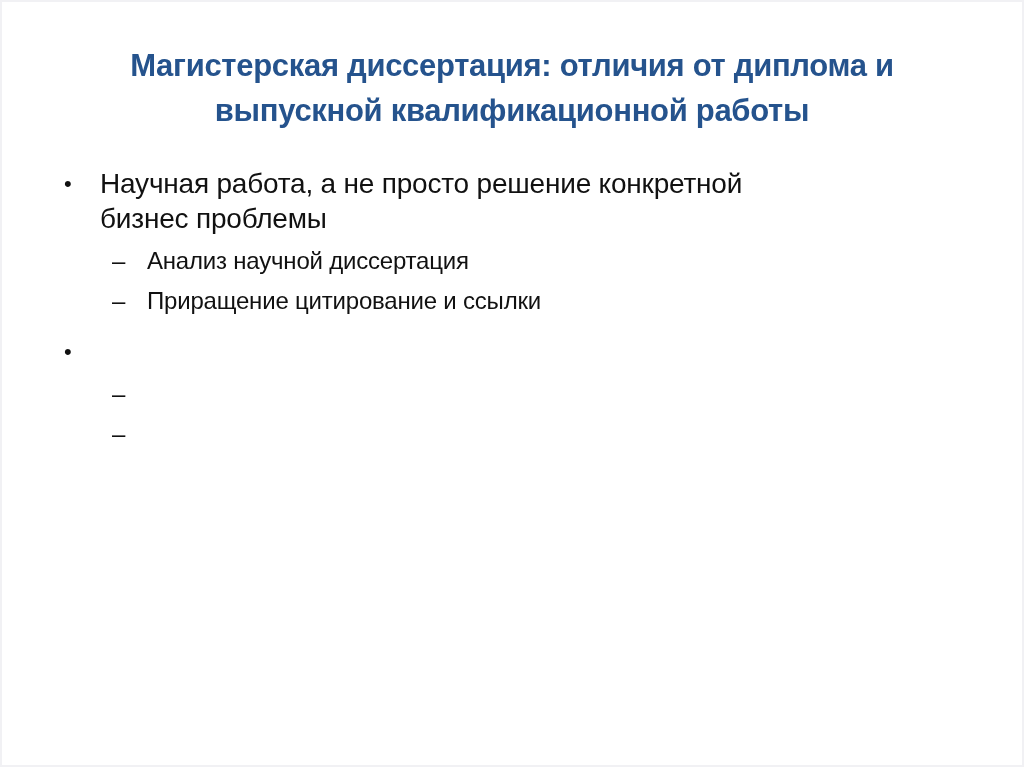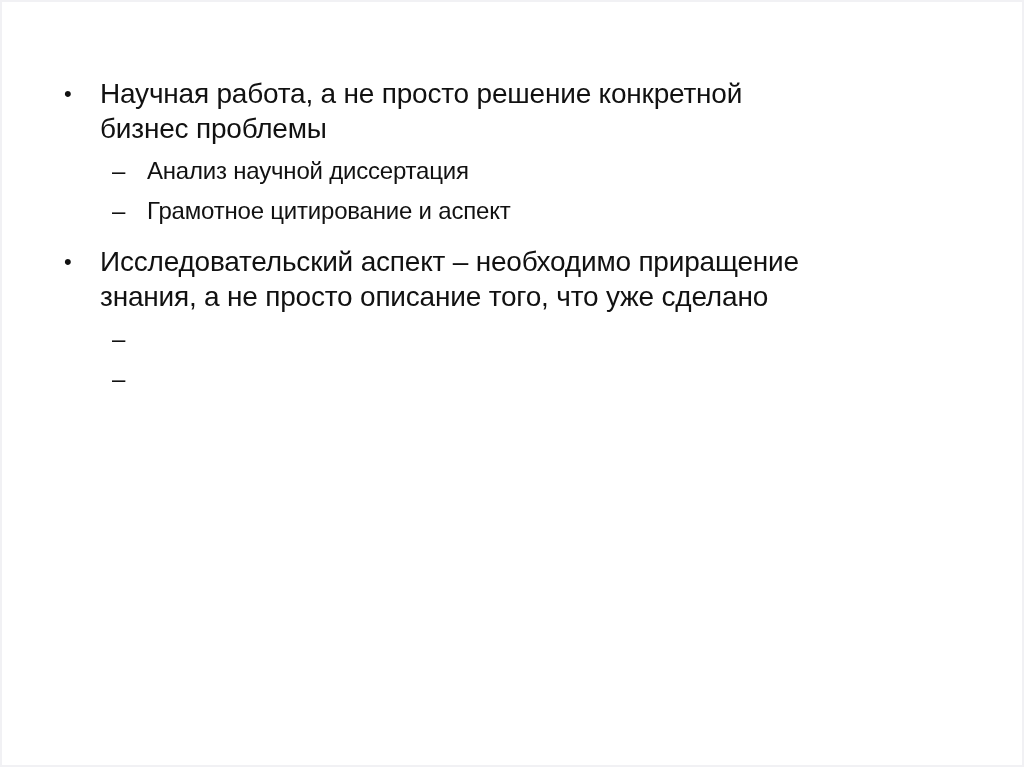--- a/index.html
+++ b/index.html
@@ -64,43 +64,43 @@
   }
   .group-gap {
     margin-top: 18px;
   }
 </style>
 </head>
 <body>
 
 <div class="slide">
 
+  <h1 class="title">Магистерская диссертация: отличия от диплома и
+выпускной квалификационной работы</h1>
 
   <div class="body">
 
     <div class="row l1">
       <span class="marker">•</span>
       <span class="text">Научная работа, а не просто решение конкретной
 бизнес проблемы</span>
     </div>
 
     <div class="row l2">
       <span class="marker">–</span>
       <span class="text">Анализ научной диссертация</span>
     </div>
 
     <div class="row l2">
       <span class="marker">–</span>
-      <span class="text">Грамотное цитирование и аспект</span>
+      <span class="text">Приращение цитирование и ссылки</span>
     </div>
 
     <div class="row l1 group-gap">
       <span class="marker">•</span>
-      <span class="text">Исследовательский аспект – необходимо приращение
-знания, а не просто описание того, что уже сделано</span>
     </div>
 
     <div class="row l2">
       <span class="marker">–</span>
     </div>
 
     <div class="row l2">
       <span class="marker">–</span>
     </div>
 

